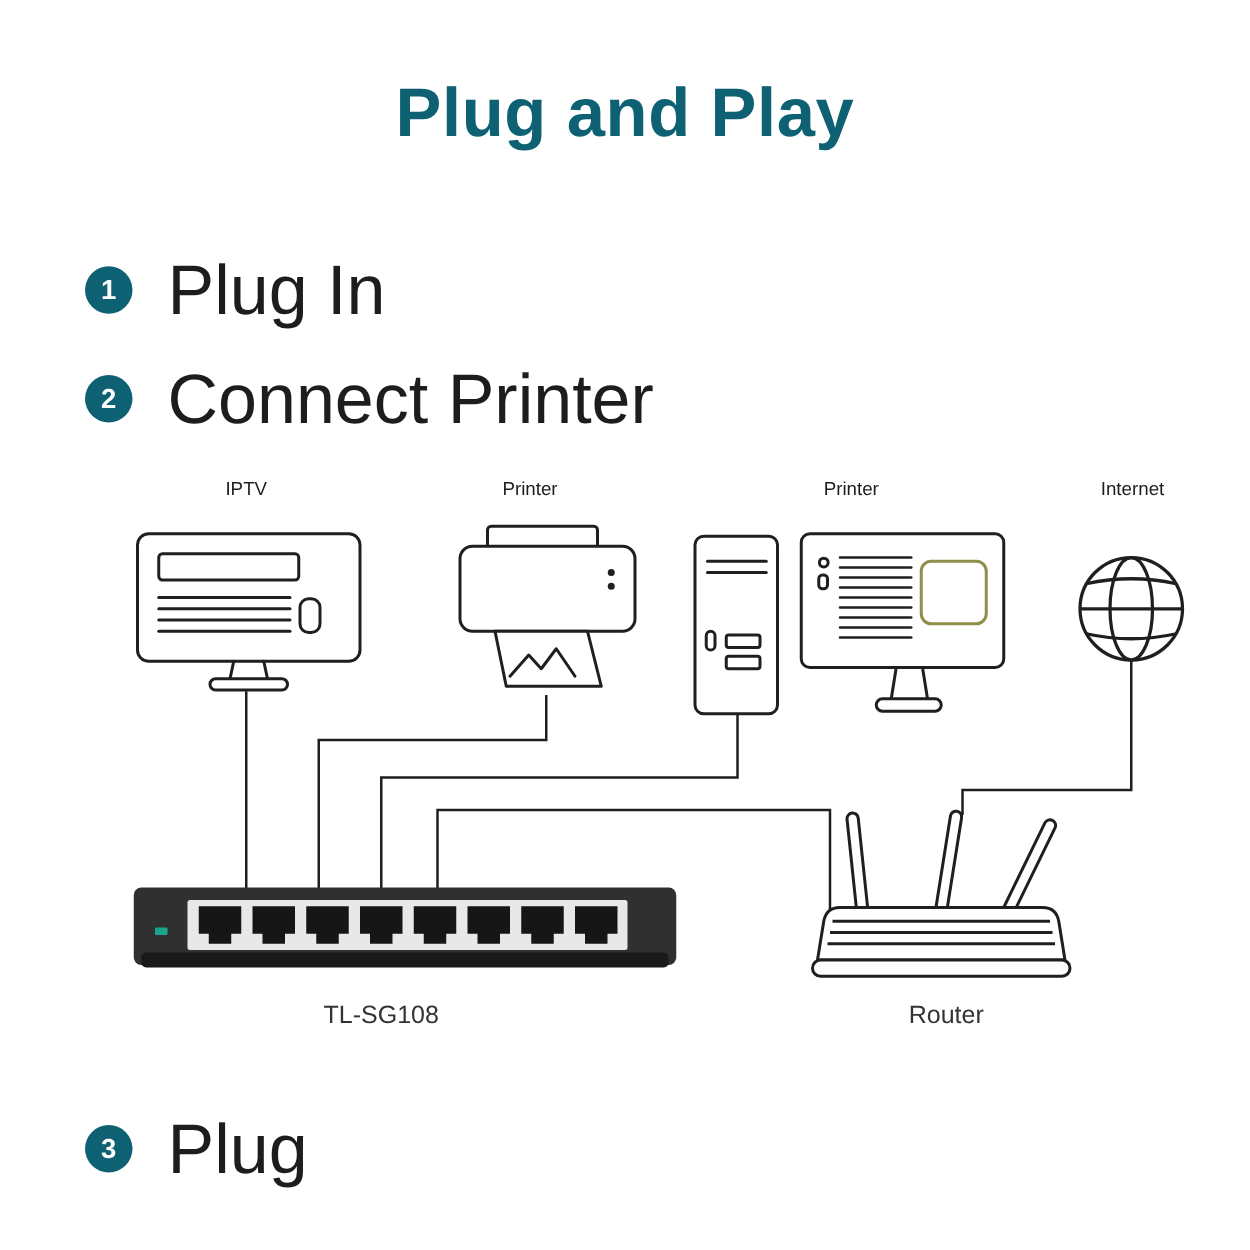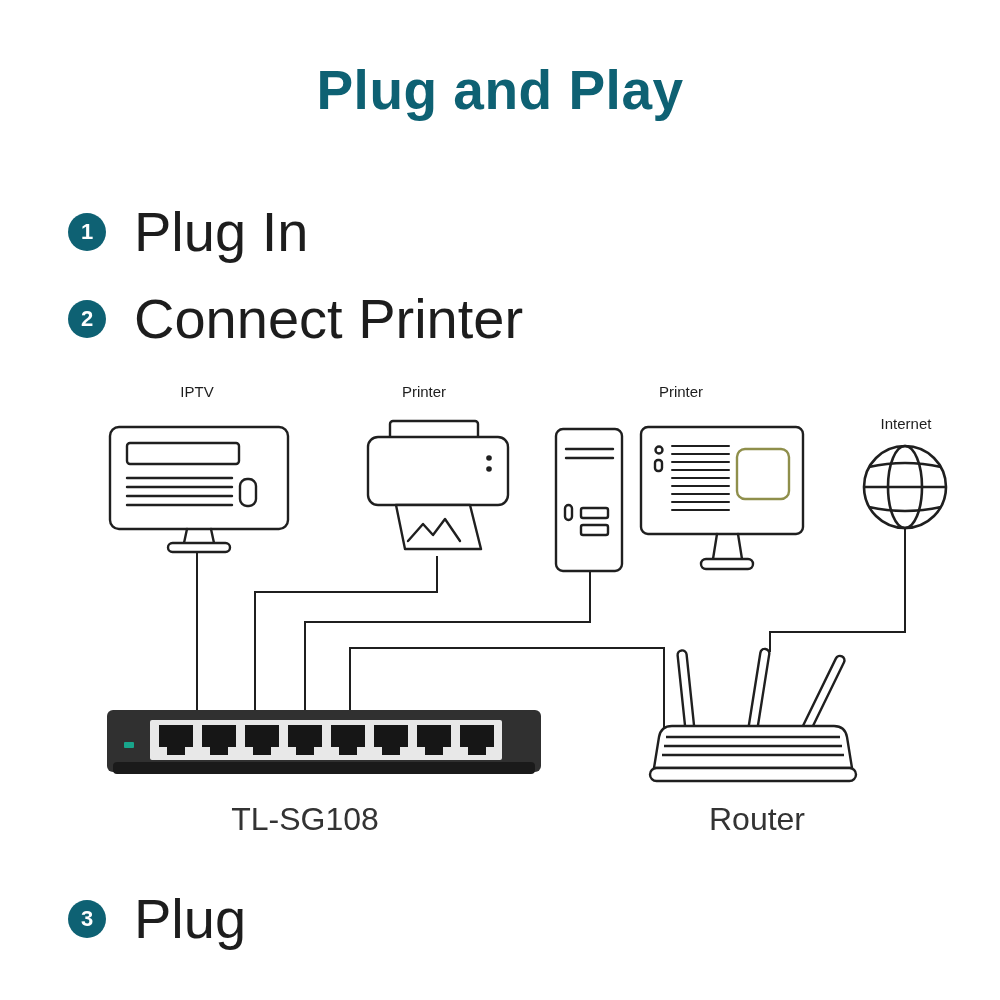--- a/index.html
+++ b/index.html
@@ -7,23 +7,23 @@
        font-family:"Liberation Sans",sans-serif;color:#1d1d1d;}
   .page-title{position:absolute;top:58px;left:0;width:1000px;text-align:center;
        font-size:55px;font-weight:600;color:#0e6173;letter-spacing:0.5px;}
   .step{position:absolute;left:68px;display:flex;align-items:center;gap:28px;}
   .step-badge{width:38px;height:38px;border-radius:50%;background:#0e6173;color:#ffffff;
        display:flex;align-items:center;justify-content:center;font-size:22px;font-weight:bold;flex:0 0 auto;}
   .step-label{font-size:56px;color:#1d1d1d;}
   #step-1{top:199px;} #step-2{top:286px;} #step-3{top:886px;}
   .device-label{position:absolute;top:383px;transform:translateX(-50%);
        font-size:15px;color:#1d1d1d;white-space:nowrap;text-align:right;}
-  #label-iptv{left:197px;} #label-printer{left:424px;} #label-computer{left:681px;} #label-internet{left:906px;margin-top:32px;}
+  #label-iptv{left:197px;} #label-printer{left:424px;} #label-computer{left:681px;} #label-internet{left:906px;}
   .equip-label{position:absolute;top:801px;transform:translateX(-50%);
-       font-size:32px;color:#333333;white-space:nowrap;}
+       font-size:20px;color:#333333;white-space:nowrap;}
   #label-switch{left:305px;} #label-router{left:757px;}
   svg.diagram{position:absolute;top:0;left:0;}
 </style>
 </head>
 <body>
 
 <div class="page-title">Plug and Play</div>
 
 <div class="step" id="step-1">
   <div class="step-badge">1</div>

